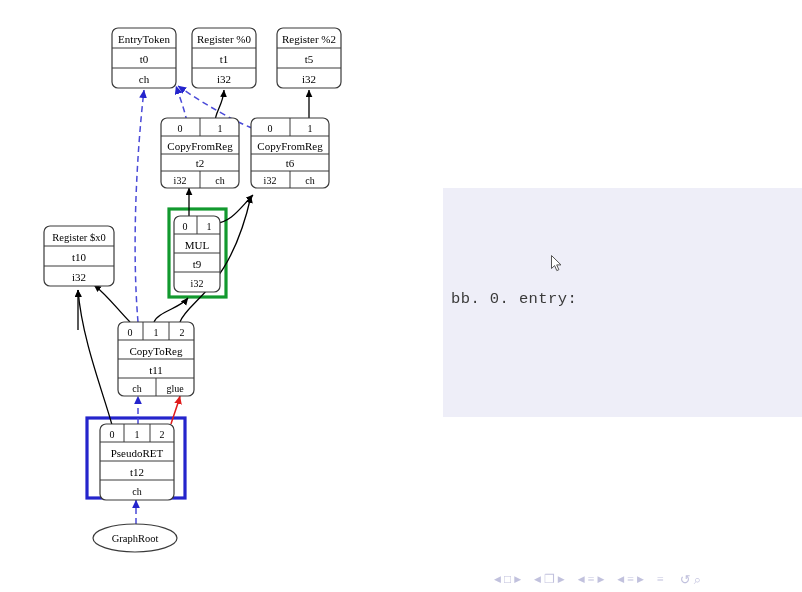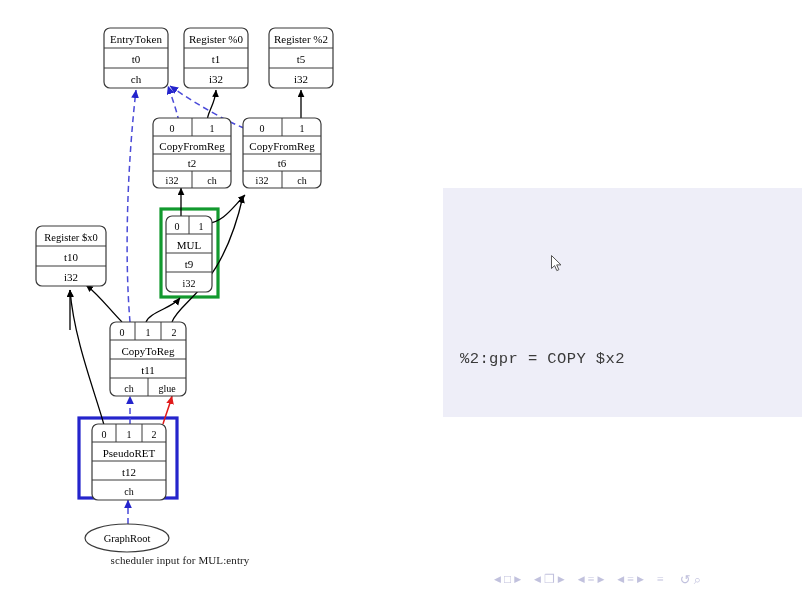--- a/index.html
+++ b/index.html
@@ -19,21 +19,21 @@
   
   #slide {
     position: absolute;
     inset: 0;
     background: #ffffff;
   }
 
   
   #dag-figure {
     position: absolute;
-    left: 0;
+    left: 8px;
     top: 0;
     width: 420px;
     height: 592px;
   }
   #dag-svg {
     position: absolute;
     left: 0;
     top: 0;
   }
 
@@ -284,29 +284,28 @@
         <text x="129" y="476" text-anchor="middle" font-family="Liberation Serif, serif" font-size="11" fill="#000">t12</text>
         <text x="129" y="495" text-anchor="middle" font-family="Liberation Serif, serif" font-size="10" fill="#000">ch</text>
       </g>
 
       <g>
         <ellipse cx="127" cy="538" rx="42" ry="14" fill="#ffffff" stroke="#3a3a3a" stroke-width="1.2"></ellipse>
         <text x="127" y="542" text-anchor="middle" font-family="Liberation Serif, serif" font-size="10.5" fill="#000">GraphRoot</text>
       </g>
     </svg>
 
-    <div class="dag-caption">scheduler input for MUL:entry</div>
   </div>
 
   <div id="code-panel">
     <div id="code-lines">
 
-
-
-      <span class="code-line code-indent">%2:gpr = COPY $x2</span>
+      <span class="code-line">bb. 0. entry:</span>
+
+
 
       
 
       
 
       
 
       
     </div>
   </div>

